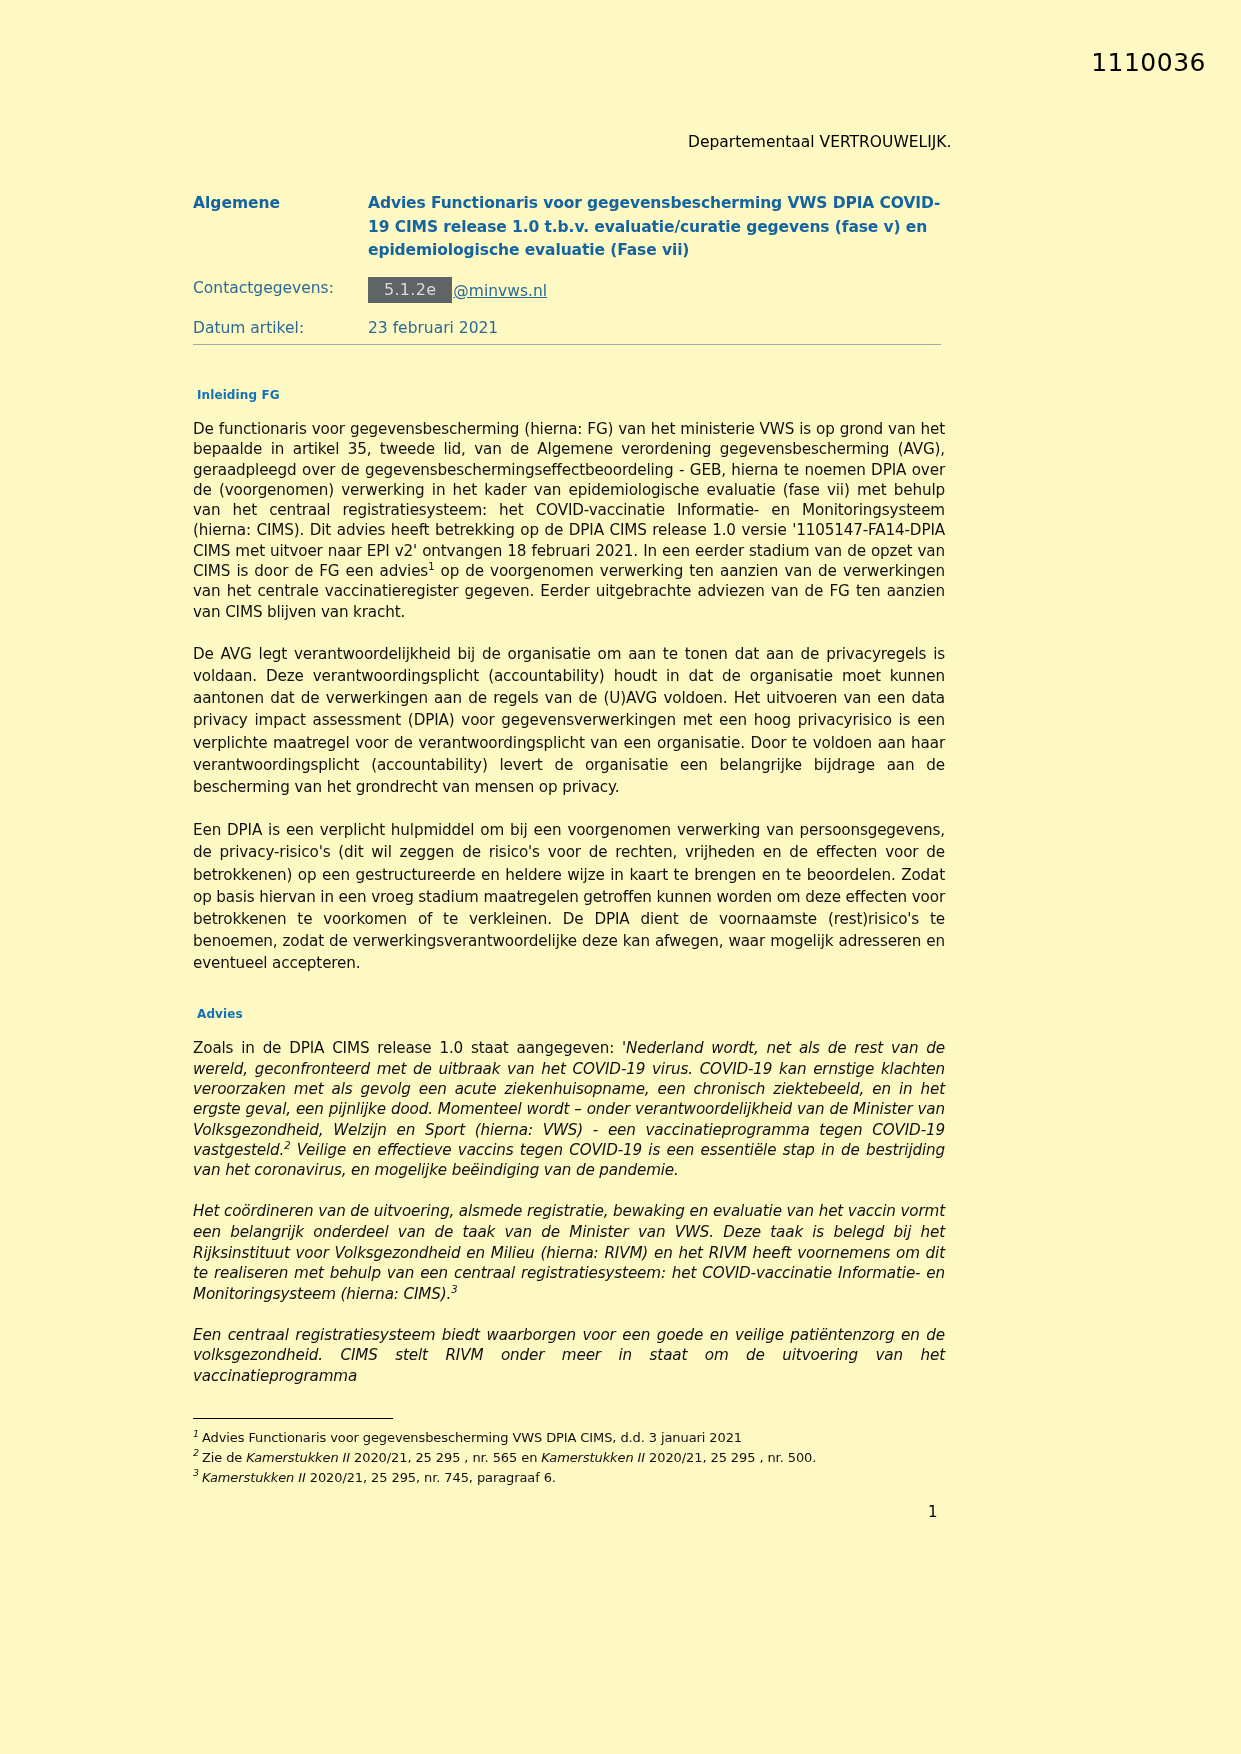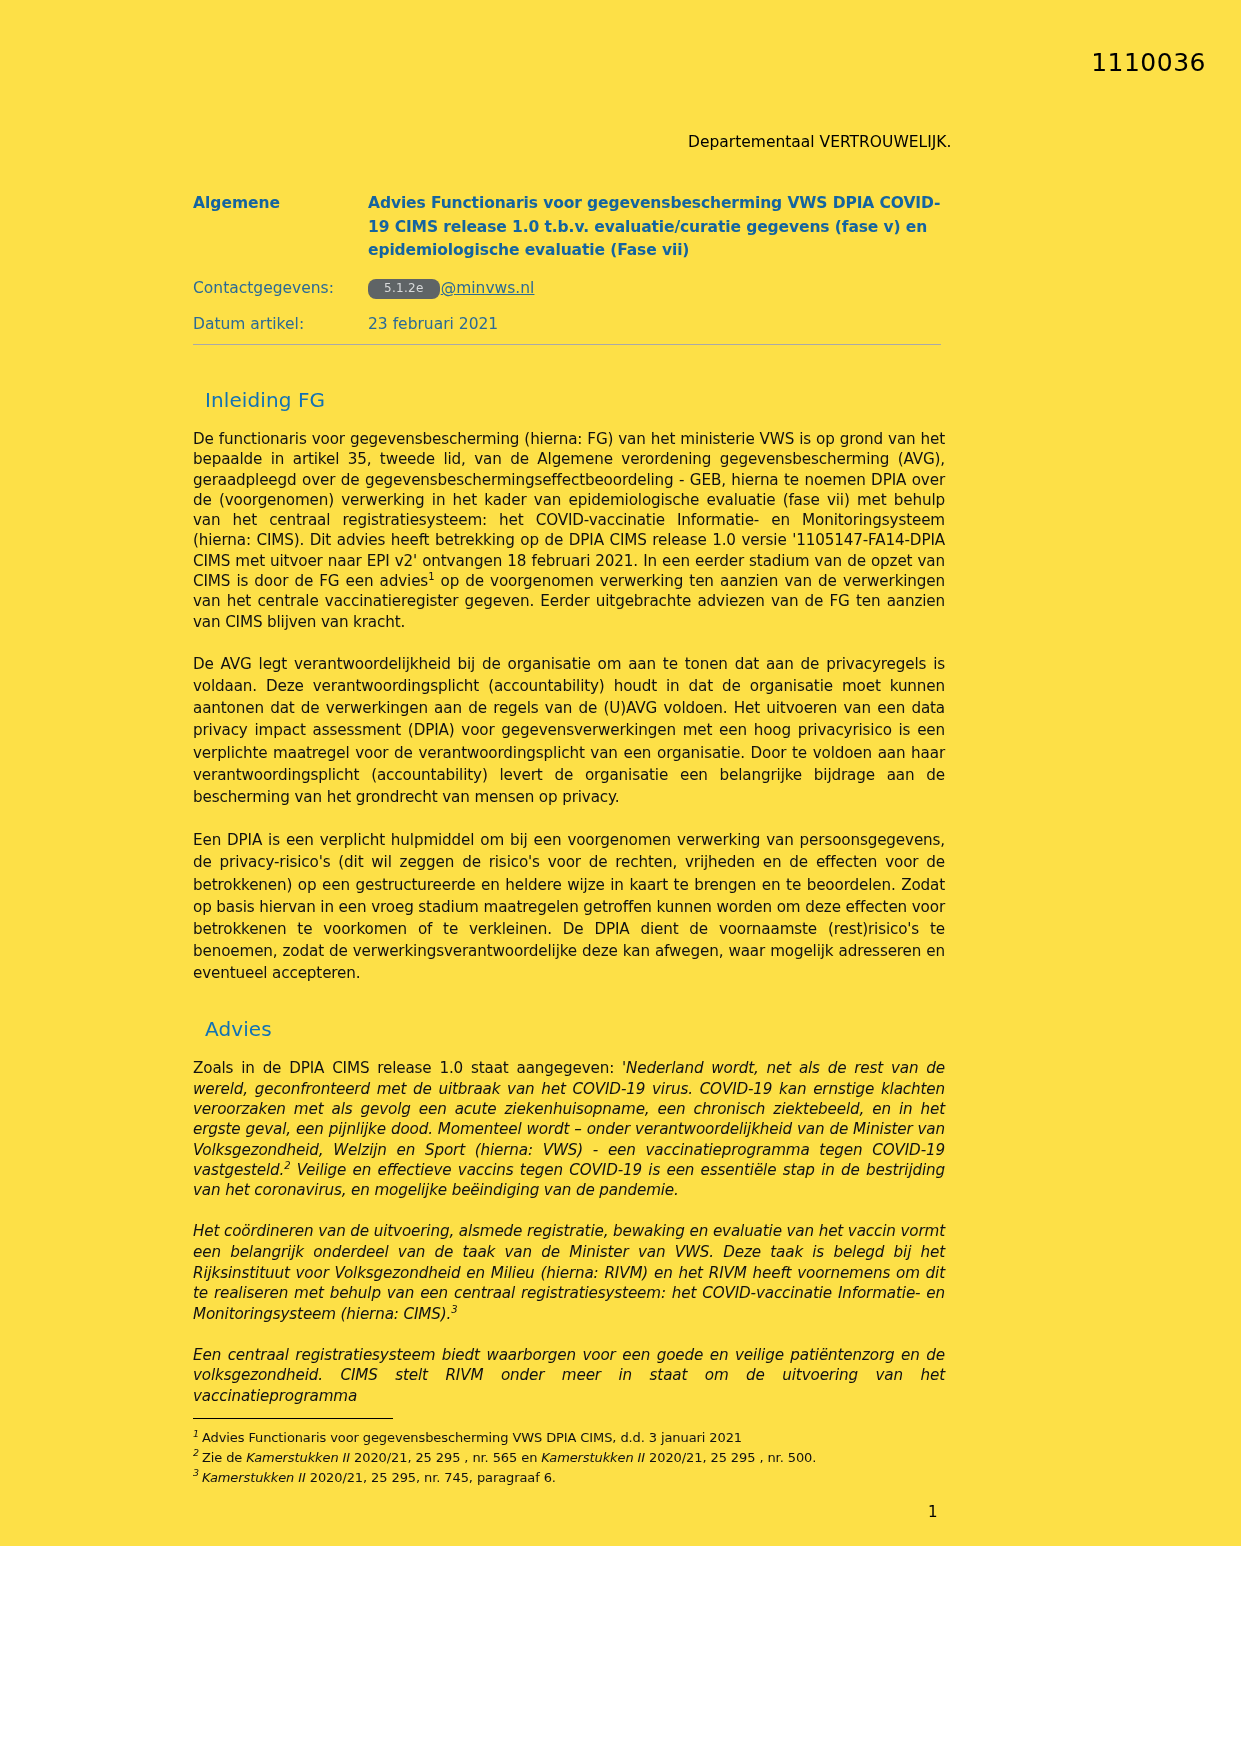--- a/index.html
+++ b/index.html
@@ -7,22 +7,22 @@
     padding: 0;
     background: #ffffff;
   }
   body {
     font-family: "DejaVu Sans", "Liberation Sans", sans-serif;
     color: #111111;
   }
   .page {
     position: relative;
     width: 1241px;
-    height: 1546px;
-    background: #fde047;
+    height: 1754px;
+    background: #fef9c3;
     box-sizing: border-box;
     overflow: hidden;
   }
 
   
   .doc-number {
     position: absolute;
     top: 48px;
     right: 35px;
     font-size: 25px;
@@ -72,26 +72,25 @@
   .meta-value.title {
     font-weight: bold;
     color: #1464a0;
     line-height: 1.52;
     letter-spacing: -0.1px;
   }
   .redaction {
     display: inline-block;
     background: #5f6466;
     color: #d8dadb;
-    font-size: 12px;
+    font-size: 16px;
     padding: 1px 16px 2px 16px;
     vertical-align: 1px;
     letter-spacing: 0.3px;
     margin-right: 1px;
-    border-radius: 8px;
   }
   .email-tail {
     text-decoration: underline;
     color: #2b6a96;
   }
 
   
   .divider {
     position: absolute;
     top: 344px;
@@ -102,24 +101,24 @@
   }
 
   
   .body {
     position: absolute;
     top: 388px;
     left: 193px;
     width: 752px;
   }
   h2.section {
-    font-size: 20px;
-    font-weight: normal;
+    font-size: 12px;
+    font-weight: bold;
     color: #1272b5;
-    margin: 0 0 17px 12px;
+    margin: 0 0 17px 4px;
     letter-spacing: 0.1px;
   }
   h2.section.advies {
     margin-top: 0;
   }
   p.para {
     font-size: 15.2px;
     line-height: 1.335;
     margin: 0 0 21px 0;
     text-align: justify;

